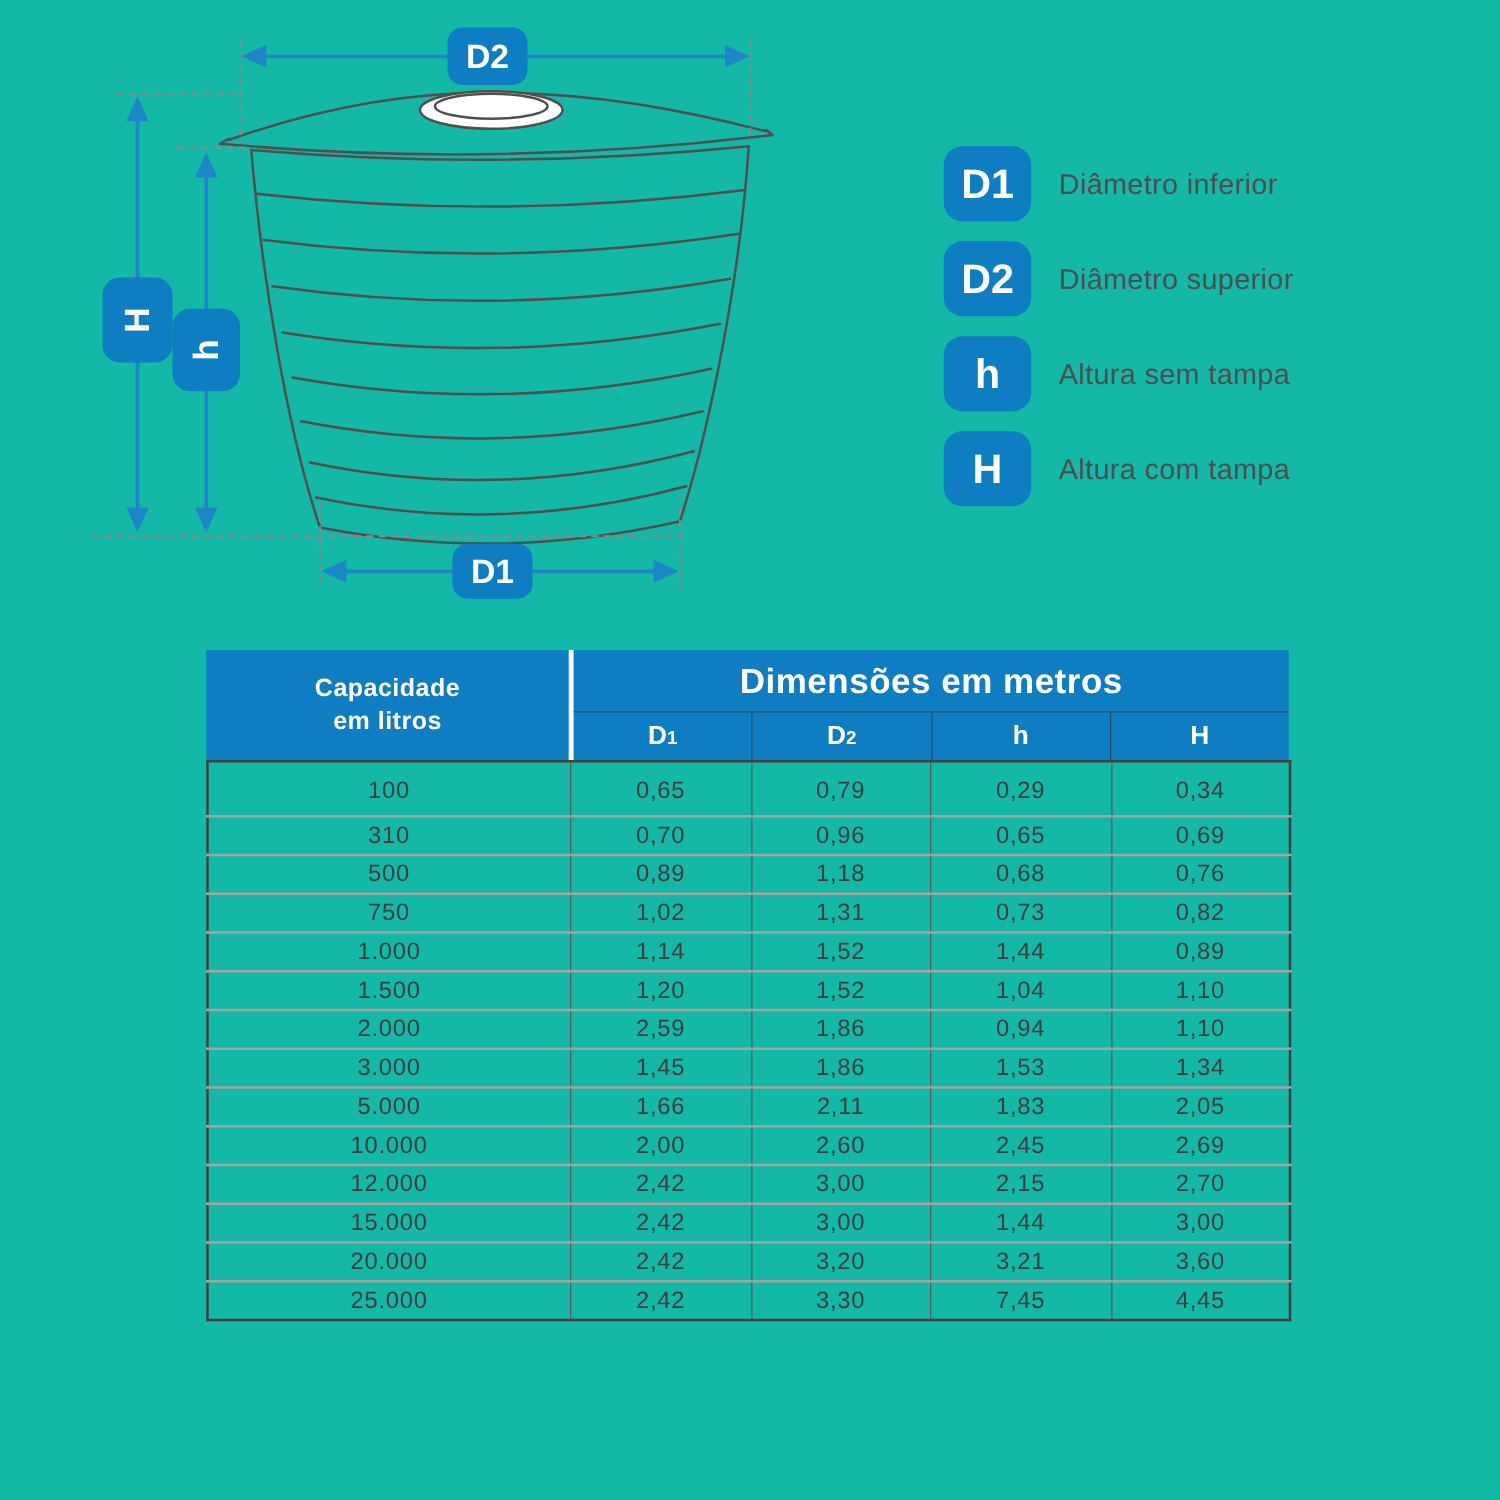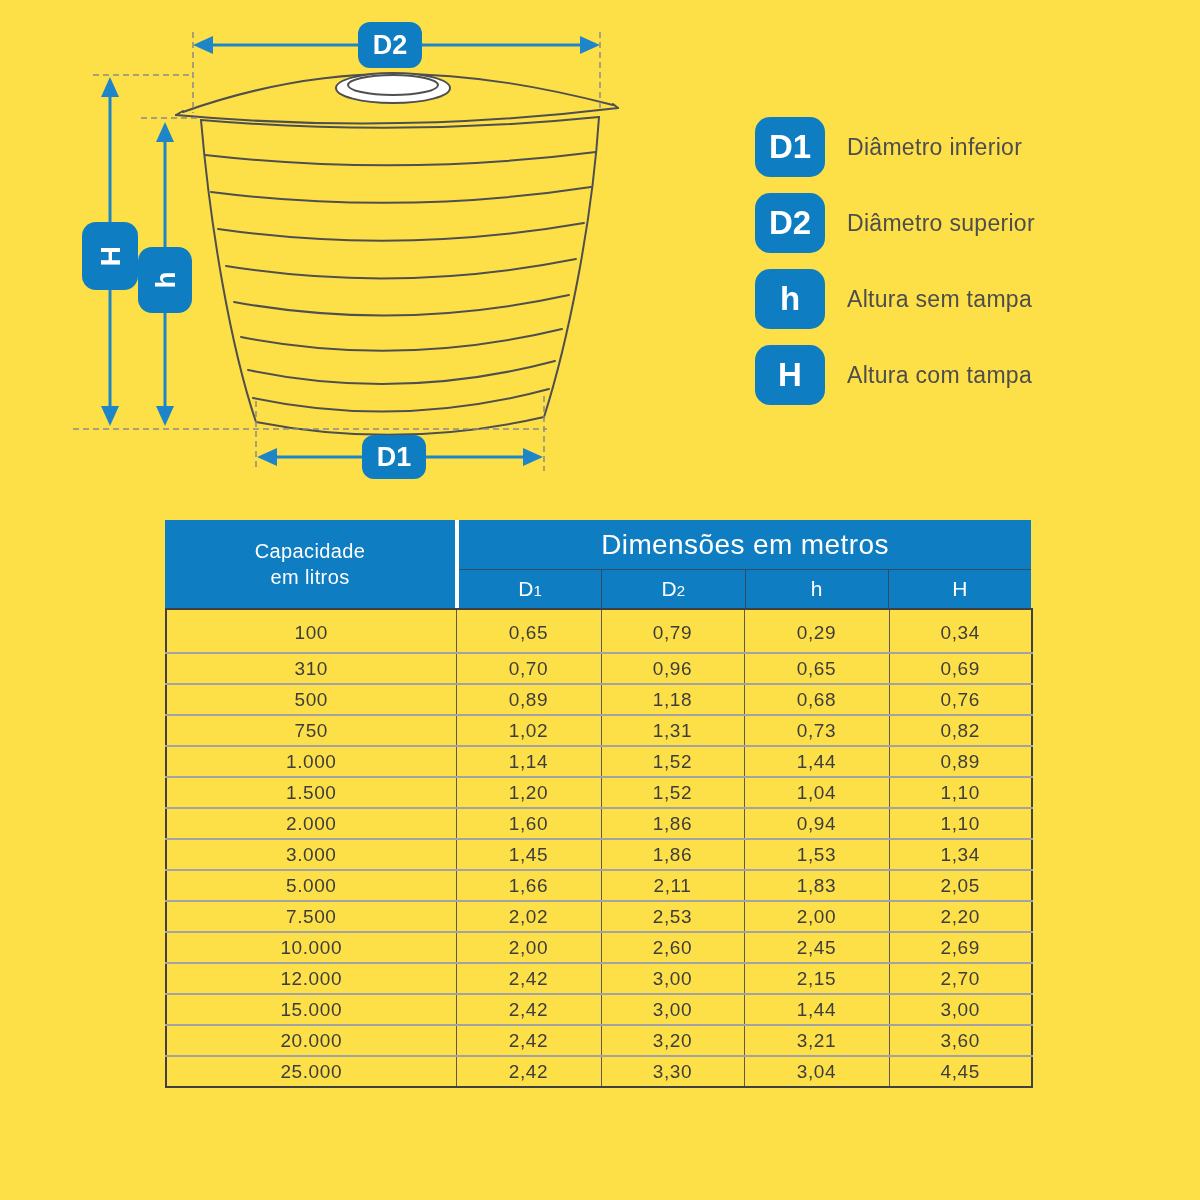--- a/index.html
+++ b/index.html
@@ -1,33 +1,33 @@
 <!DOCTYPE html>
 <html><head>
 <meta charset="utf-8">
 <style>
   html,body{margin:0;padding:0;background:#ffffff;}
   .canvas{
-    position:relative;width:1200px;height:1200px;background:#fde047;overflow:hidden;
+    position:relative;width:1200px;height:1200px;background:#14b8a6;overflow:hidden;
     font-family:"Liberation Sans",sans-serif;
   }
   
   .diagram-svg{position:absolute;left:55px;top:5px;}
   
   .legend{position:absolute;left:755px;top:117px;display:flex;flex-direction:column;gap:16px;}
   .legend-row{display:flex;align-items:center;height:60px;}
   .legend-badge{
     width:70px;height:60px;background:#0e7dc2;border-radius:15px;
     color:#ffffff;font-weight:bold;font-size:33px;
     display:flex;align-items:center;justify-content:center;flex:0 0 auto;
   }
   .legend-label{margin-left:22px;font-size:23px;color:#4d4d4d;letter-spacing:.3px;}
   
   .spec-table{position:absolute;left:165px;top:520px;width:866px;}
-  .thead{display:flex;height:88px;}
+  .thead{display:flex;height:88px;font-weight:bold;}
   .cap-cell{
     width:290px;background:#0e7dc2;color:#fff;font-size:20px;line-height:26px;
     display:flex;flex-direction:column;align-items:center;justify-content:center;
     letter-spacing:.4px;
   }
   .head-gap{width:4px;background:#ffffff;}
   .dim-block{flex:1;display:flex;flex-direction:column;background:#0e7dc2;color:#fff;}
   .dim-title{
     height:49px;border-bottom:1px solid #2b4d66;display:flex;align-items:center;
     justify-content:center;font-size:28px;letter-spacing:.4px;
@@ -220,47 +220,40 @@
           </tr>
           <tr>
             <td>1.500</td>
             <td>1,20</td>
             <td>1,52</td>
             <td>1,04</td>
             <td>1,10</td>
           </tr>
           <tr>
             <td>2.000</td>
-            <td>1,60</td>
+            <td>2,59</td>
             <td>1,86</td>
             <td>0,94</td>
             <td>1,10</td>
           </tr>
           <tr>
             <td>3.000</td>
             <td>1,45</td>
             <td>1,86</td>
             <td>1,53</td>
             <td>1,34</td>
           </tr>
           <tr>
             <td>5.000</td>
             <td>1,66</td>
             <td>2,11</td>
             <td>1,83</td>
             <td>2,05</td>
           </tr>
           <tr>
-            <td>7.500</td>
-            <td>2,02</td>
-            <td>2,53</td>
-            <td>2,00</td>
-            <td>2,20</td>
-          </tr>
-          <tr>
             <td>10.000</td>
             <td>2,00</td>
             <td>2,60</td>
             <td>2,45</td>
             <td>2,69</td>
           </tr>
           <tr>
             <td>12.000</td>
             <td>2,42</td>
             <td>3,00</td>
@@ -278,20 +271,20 @@
             <td>20.000</td>
             <td>2,42</td>
             <td>3,20</td>
             <td>3,21</td>
             <td>3,60</td>
           </tr>
           <tr>
             <td>25.000</td>
             <td>2,42</td>
             <td>3,30</td>
-            <td>3,04</td>
+            <td>7,45</td>
             <td>4,45</td>
           </tr>
         </tbody>
     </table>
   </div>
 
 </div>
 
 </body></html>

